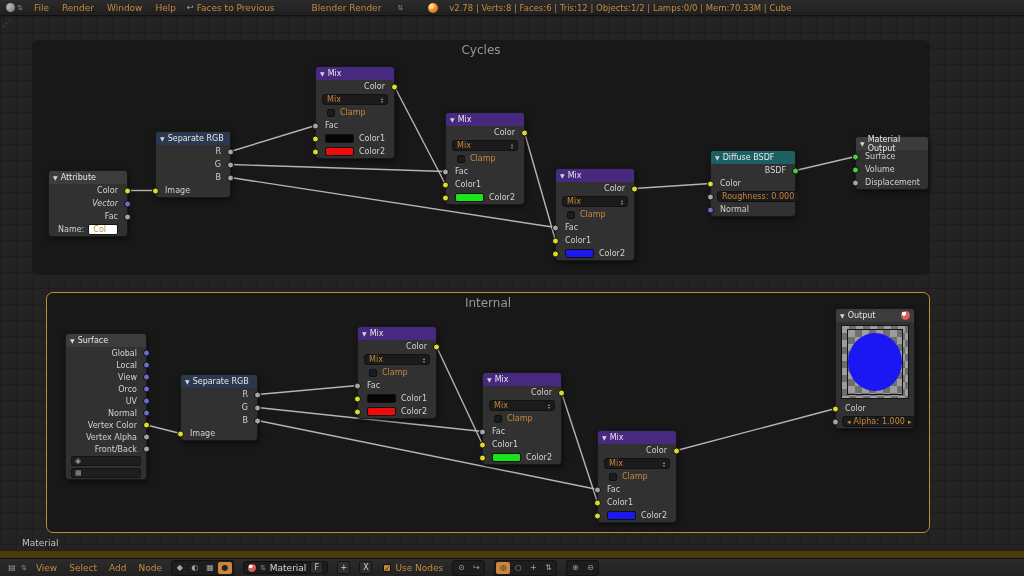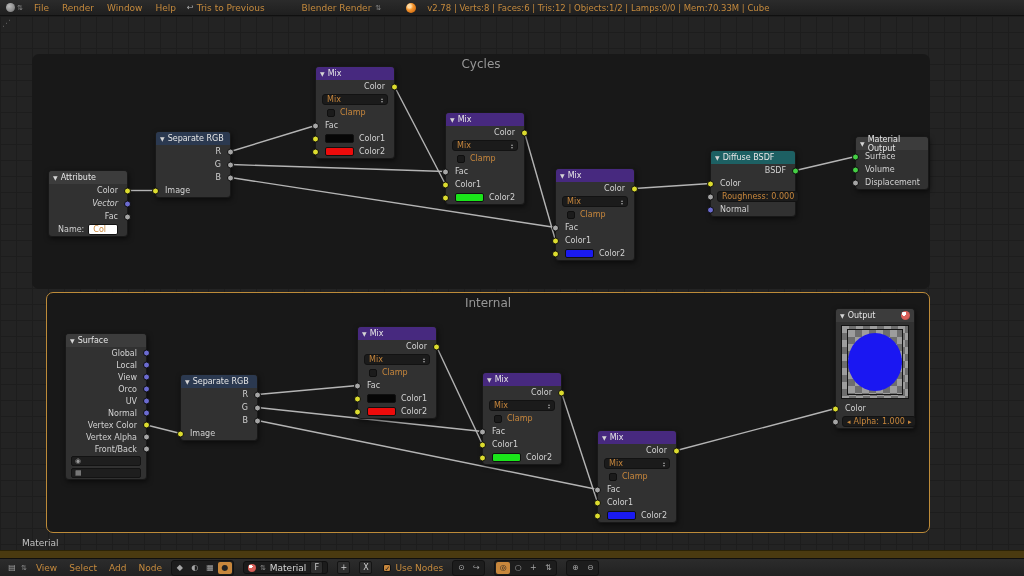--- a/index.html
+++ b/index.html
@@ -11,21 +11,21 @@
   .topbar{position:absolute;top:0;left:0;right:0;height:16px;
           background:linear-gradient(#2b2b2b,#1f1f1f);border-bottom:1px solid #101010;
           display:flex;align-items:center;gap:11px;padding:0 6px;font-size:9px;color:#c58a3d;}
   .topbar .menus{display:flex;gap:13px;}
   .menu-item{cursor:default;}
   .icon-btn{display:flex;align-items:center;gap:2px;color:#999;}
   .circle-icon{width:9px;height:9px;border-radius:50%;background:radial-gradient(circle at 35% 35%,#bbb,#6f6f6f);display:inline-block;}
   .ud{font-size:7px;color:#8a8a8a;}
   .flat-btn{display:flex;align-items:center;gap:3px;background:none;border:none;color:#c58a3d;font-size:9px;font-family:inherit;padding:0;}
   .mini-ic{font-size:8px;color:#b0b0b0;}
-  .engine{display:flex;align-items:center;gap:4px;margin-left:26px;}
+  .engine{display:flex;align-items:center;gap:16px;margin-left:26px;}
   .blender-logo{width:10px;height:10px;border-radius:50%;margin-left:14px;
         background:radial-gradient(circle at 34% 32%,#ffd9a0 0 18%,#f5942d 40%,#c45f08 95%);display:inline-block;}
   .stats{color:#c58a3d;font-size:8.5px;white-space:nowrap;}
 
   
   .editor{position:absolute;top:16px;left:0;right:0;bottom:26px;
           background-color:#232323;
           background-image:linear-gradient(#1d1d1d 1px,transparent 1px),
                            linear-gradient(90deg,#1d1d1d 1px,transparent 1px);
           background-size:16px 16px;font-size:8px;}
@@ -98,33 +98,33 @@
       <span class="ud">⇅</span>
     </span>
     <nav class="menus" id="topbar-menus">
         <span class="menu-item">File</span>
         <span class="menu-item">Render</span>
         <span class="menu-item">Window</span>
         <span class="menu-item">Help</span>
       </nav>
     <button class="flat-btn">
       <span class="mini-ic">↩</span>
-      <span>Tris to Previous</span>
+      <span>Faces to Previous</span>
     </button>
     <div class="engine">
       <span>Blender Render</span>
       <span class="ud">⇅</span>
     </div>
     <span class="blender-logo"></span>
     <span class="stats">v2.78 | Verts:8 | Faces:6 | Tris:12 | Objects:1/2 | Lamps:0/0 | Mem:70.33M | Cube</span>
   </div>
 
   <div class="editor" id="editor">
     <span class="grip">⋰</span>
-  <div class="frame" style="left: 32px; top: 38px; width: 898px; height: 235px;">
+  <div class="frame" style="left: 32px; top: 24px; width: 898px; height: 235px;">
         <div class="frame-label">Cycles</div>
       </div>
       <div class="frame selected" style="left: 46px; top: 276px; width: 884px; height: 241px;">
         <div class="frame-label">Internal</div>
       </div>
       <svg class="wires" width="1024" height="534">
         <line x1="127.5" y1="174.5" x2="155.5" y2="174.5" stroke="#b4b4b4" stroke-width="1.4"></line>
         <line x1="230.5" y1="135.5" x2="315.5" y2="109.5" stroke="#b4b4b4" stroke-width="1.4"></line>
         <line x1="230.5" y1="148.5" x2="445.5" y2="155.5" stroke="#b4b4b4" stroke-width="1.4"></line>
         <line x1="230.5" y1="161.5" x2="555.5" y2="211.5" stroke="#b4b4b4" stroke-width="1.4"></line>

